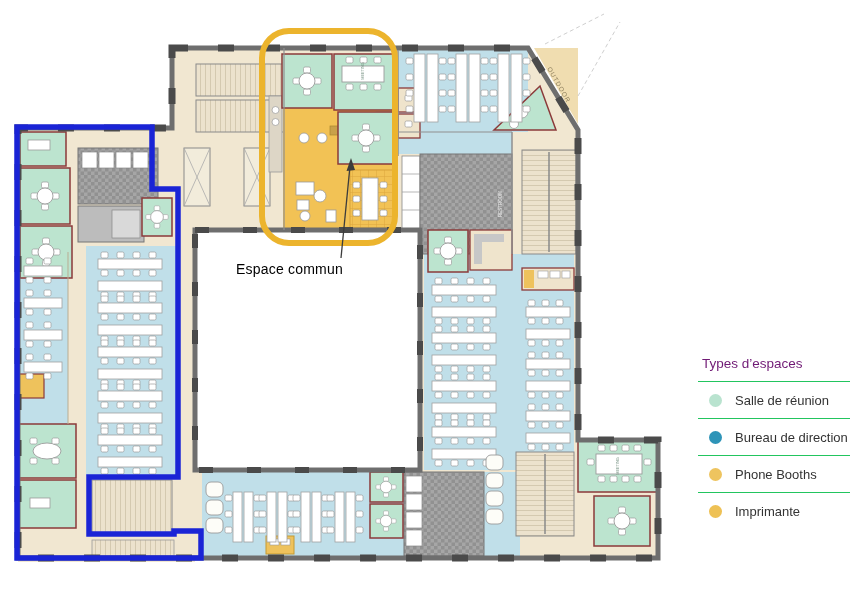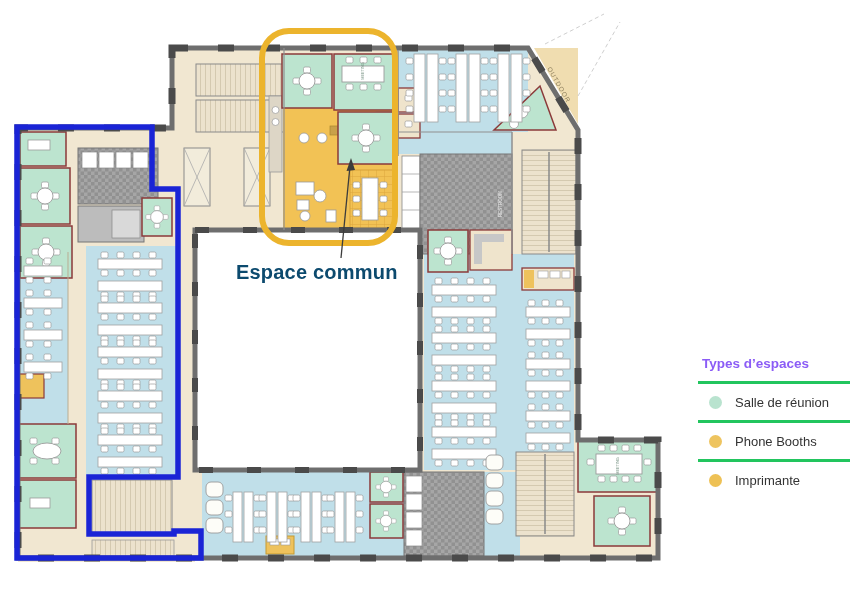--- a/index.html
+++ b/index.html
@@ -1,24 +1,24 @@
 <!DOCTYPE html>
 <html><head>
 <meta charset="utf-8">
 <style>
   html,body{margin:0;padding:0;background:#ffffff;}
   body{width:850px;height:604px;position:relative;overflow:hidden;
        font-family:"Liberation Sans", sans-serif;}
   #stage{position:absolute;inset:0;}
   svg text{font-family:"Liberation Sans", sans-serif;}
-  .plan-label{position:absolute;left:236px;top:261px;font-size:20px;
-       font-weight:700;color:#0c4a6e;letter-spacing:.2px;}
+  .plan-label{position:absolute;left:236px;top:261px;font-size:14px;
+       font-weight:400;color:#000000;letter-spacing:.2px;}
   .legend{position:absolute;left:698px;top:356px;width:152px;}
-  .legend-title{font-size:13.5px;font-weight:700;color:#8b5cf6;margin:0 0 10px 4px;}
-  .legend-row{display:flex;align-items:center;height:36px;border-top:3px solid #22c55e;}
+  .legend-title{font-size:13.5px;font-weight:400;color:#701a75;margin:0 0 10px 4px;}
+  .legend-row{display:flex;align-items:center;height:36px;border-top:1px solid #22c55e;}
   .legend-row:first-of-type{border-top:none;}
   .legend-dot{width:13px;height:13px;border-radius:50%;margin:0 13px 0 11px;flex:0 0 13px;}
   .legend-label{font-size:13px;color:#333333;white-space:nowrap;}
 </style>
 </head>
 <body>
 
 <div id="stage">
 
 <svg width="850" height="604" viewBox="0 0 850 604" xmlns="http://www.w3.org/2000/svg">
@@ -337,20 +337,24 @@
 
 
 <div class="legend">
   <div class="legend-title">Types d’espaces</div>
 
   <div class="legend-row">
     <span class="legend-dot" style="background: rgb(185, 227, 207);"></span>
     <span class="legend-label">Salle de réunion</span>
   </div>
   <div class="legend-row">
+    <span class="legend-dot" style="background: rgb(46, 148, 184);"></span>
+    <span class="legend-label">Bureau de direction</span>
+  </div>
+  <div class="legend-row">
     <span class="legend-dot" style="background: rgb(238, 196, 95);"></span>
     <span class="legend-label">Phone Booths</span>
   </div>
   <div class="legend-row">
     <span class="legend-dot" style="background: rgb(238, 193, 85);"></span>
     <span class="legend-label">Imprimante</span>
   </div>
 </div>
 
 </div>

